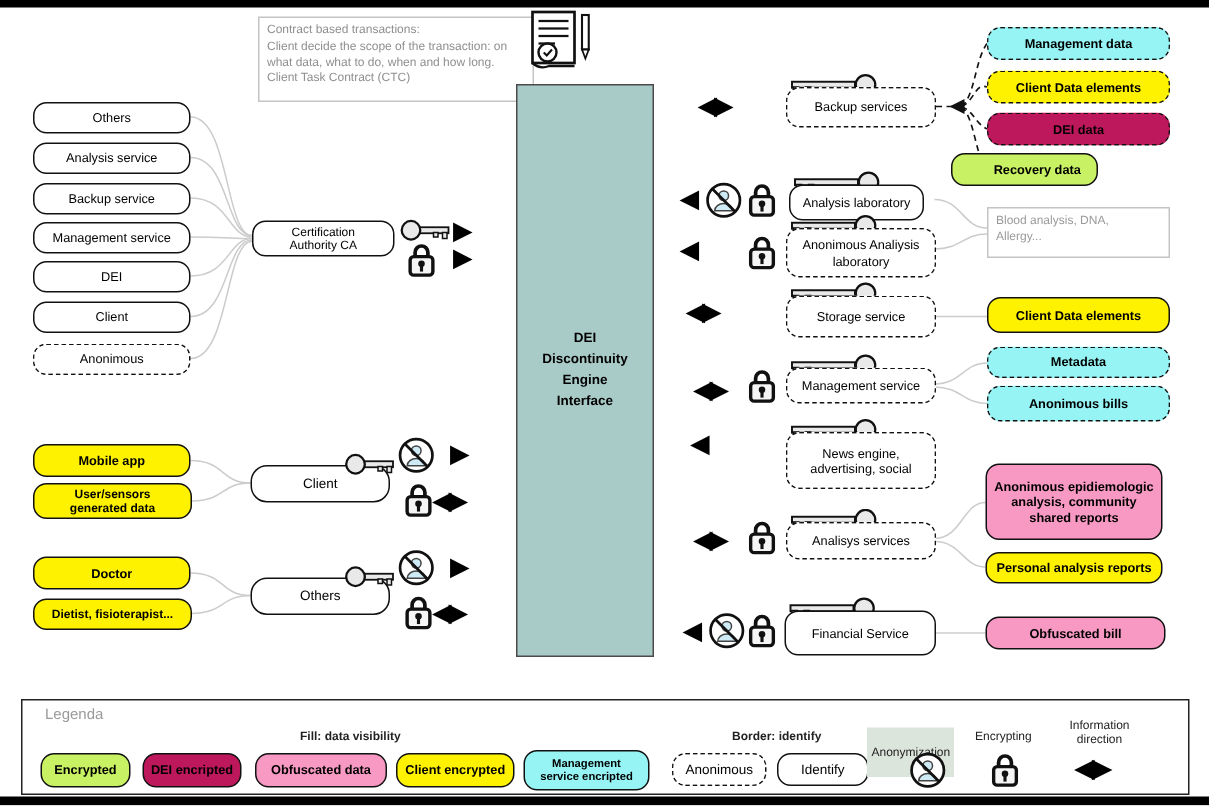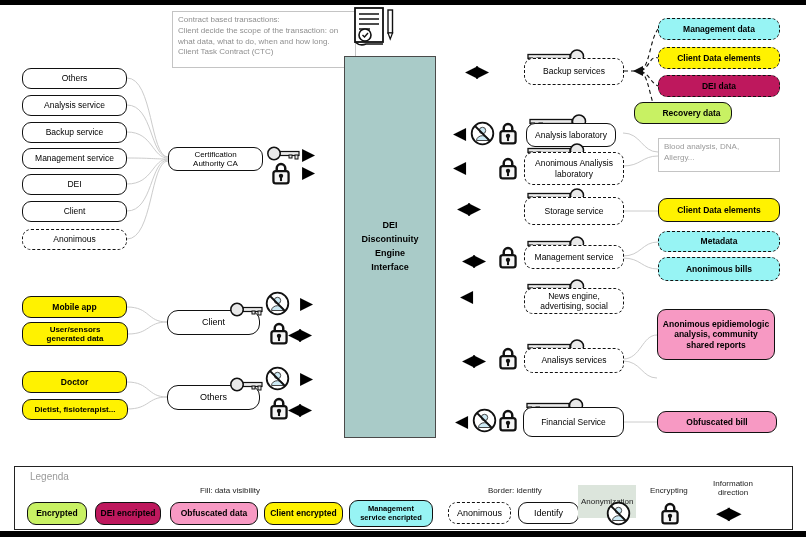--- a/index.html
+++ b/index.html
@@ -16,21 +16,21 @@
   .pink{background:#f799c3;border-width:1.7px;}
   .green{background:#c8f163;border-width:1.7px;}
   .tealsw{background:#be185d;border-width:1.7px;}
   .note{position:absolute;border:1px solid #c4c4c4;color:#8f8f8f;font-size:8px;line-height:1.35;
         padding:3px 5px;white-space:pre-line;box-sizing:border-box;background:#fff;text-align:left;}
   .arr{position:absolute;font-size:17px;line-height:1;color:#000;
        font-family:"DejaVu Sans",sans-serif;letter-spacing:-2px;}
   .panel{position:absolute;background:#a9cbc8;border:1px solid #4a4a4a;display:flex;
          align-items:center;justify-content:center;text-align:center;font-weight:bold;
          font-size:9px;line-height:1.55;white-space:pre-line;box-sizing:border-box;}
-  .lgtext{position:absolute;font-size:8px;color:#222;font-weight:normal;white-space:pre-line;text-align:center;}
+  .lgtext{position:absolute;font-size:8px;color:#222;font-weight:bold;white-space:pre-line;text-align:center;}
   .gray{color:#9a9a9a;font-weight:normal;}
   svg.icon{position:absolute;}
 </style>
 </head>
 <body>
 
 <div id="canvas">
 
   <div class="bar" style="top:0;height:5px;"></div>
   <div class="bar" style="top:531px;height:6px;"></div>
@@ -251,21 +251,21 @@
 
   <span class="arr" style="left:460px;top:288px;">◀</span>
   <svg class="icon" style="left:526px;top:279px;" width="60" height="15" viewBox="0 0 60 15">
     <g stroke="#111" fill="#e9e9e9">
         <rect x="2" y="5.5" width="42" height="4" stroke-width="1.3"></rect>
         <rect x="3" y="9" width="3.5" height="4" stroke-width="1"></rect>
         <rect x="11" y="9" width="3.5" height="3" stroke-width="1"></rect>
         <circle cx="51" cy="7.5" r="6.5" stroke-width="1.5"></circle>
       </g>
   </svg>
-  <div class="box dashed" style="left:524px;top:288px;width:100px;height:26px;">News engine,
+  <div class="box dashed" style="left:524px;top:288px;width:100px;height:38px;">News engine,
 advertising, social</div>
 
   <span class="arr" style="left:462px;top:352px;">◀▶</span>
   <svg class="icon" style="left:499px;top:346px;" width="18" height="24" viewBox="0 0 19 25">
     <path d="M5,11 V7.5 a4.5,4.5 0 0 1 9,0 V11" fill="none" stroke="#111" stroke-width="2.6"></path>
     <rect x="1.5" y="10.5" width="16" height="13" rx="2.5" fill="#f5f5f5" stroke="#111" stroke-width="2.4"></rect>
     <circle cx="9.5" cy="15.5" r="2.3" fill="#111"></circle>
       <rect x="8.4" y="16.5" width="2.2" height="4.5" fill="#111"></rect>
   </svg>
   <svg class="icon" style="left:526px;top:339px;" width="60" height="15" viewBox="0 0 60 15">
@@ -306,20 +306,21 @@
   <div class="box tealsw dashed bold" style="left:658px;top:75px;width:122px;height:22px;">DEI data</div>
   <div class="box green bold" style="left:634px;top:102px;width:98px;height:22px;padding-left:20px;">Recovery data</div>
   <div class="note" style="left:658px;top:138px;width:122px;height:34px;color:#9a9a9a;">Blood analysis, DNA,
 Allergy...</div>
   <div class="box yellow bold" style="left:658px;top:198px;width:122px;height:24px;">Client Data elements</div>
   <div class="box cyan dashed bold" style="left:658px;top:231px;width:122px;height:21px;">Metadata</div>
   <div class="box cyan dashed bold" style="left:658px;top:257px;width:122px;height:24px;">Anonimous bills</div>
   <div class="box pink bold" style="left:657px;top:309px;width:118px;height:51px;">Anonimous epidiemologic
 analysis, community
 shared reports</div>
+  <div class="box yellow bold" style="left:657px;top:368px;width:118px;height:21px;">Personal analysis reports</div>
   <div class="box pink bold" style="left:657px;top:411px;width:120px;height:22px;">Obfuscated bill</div>
 
   <div style="position:absolute;left:14px;top:466px;width:779px;height:64px;border:1.5px solid #222;box-sizing:border-box;"></div>
   <div class="lgtext gray" style="left:30px;top:471px;font-size:10px;">Legenda</div>
   <div class="lgtext" style="left:200px;top:486px;">Fill: data visibility</div>
   <div class="box green bold" style="left:27px;top:502px;width:60px;height:23px;">Encrypted</div>
   <div class="box tealsw bold" style="left:95px;top:502px;width:66px;height:23px;">DEI encripted</div>
   <div class="box pink bold" style="left:170px;top:502px;width:88px;height:23px;">Obfuscated data</div>
   <div class="box yellow bold" style="left:264px;top:502px;width:79px;height:23px;">Client encrypted</div>
   <div class="box cyan bold" style="left:349px;top:500px;width:84px;height:27px;font-size:7.5px;">Management

